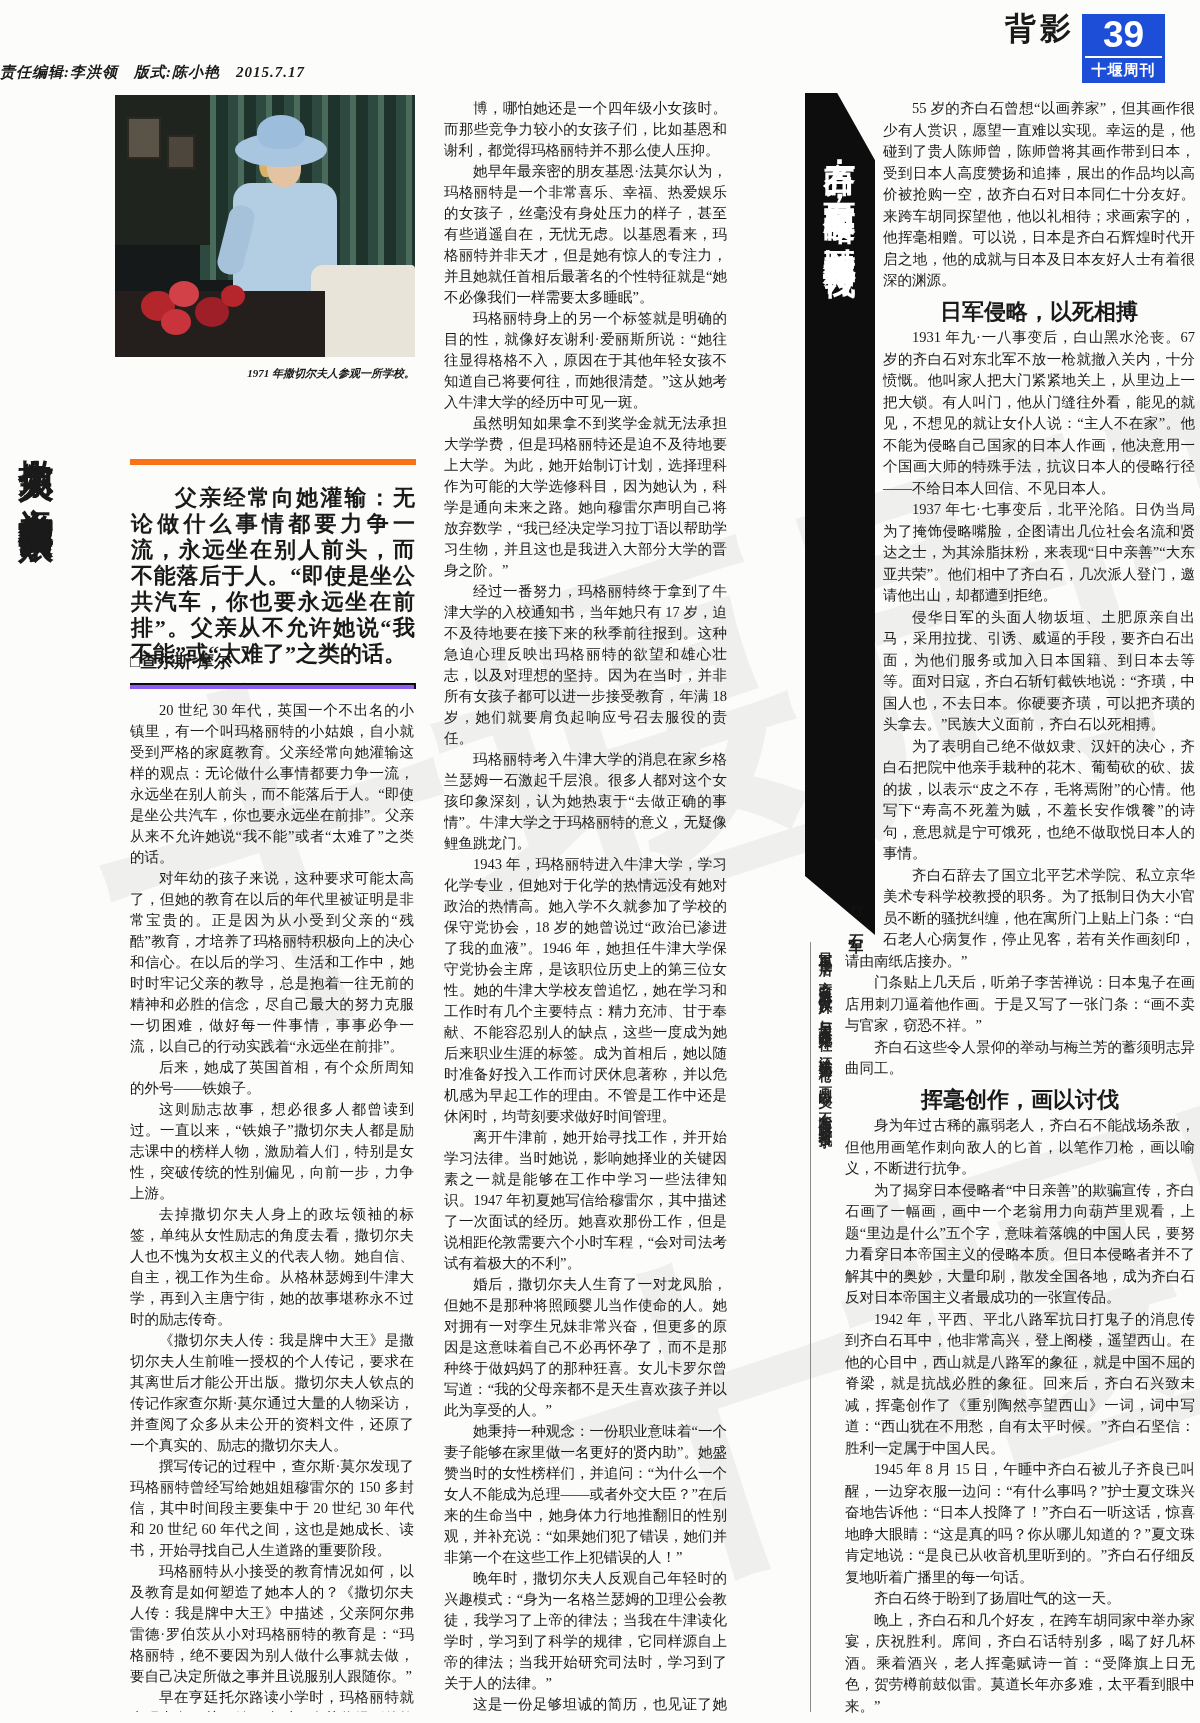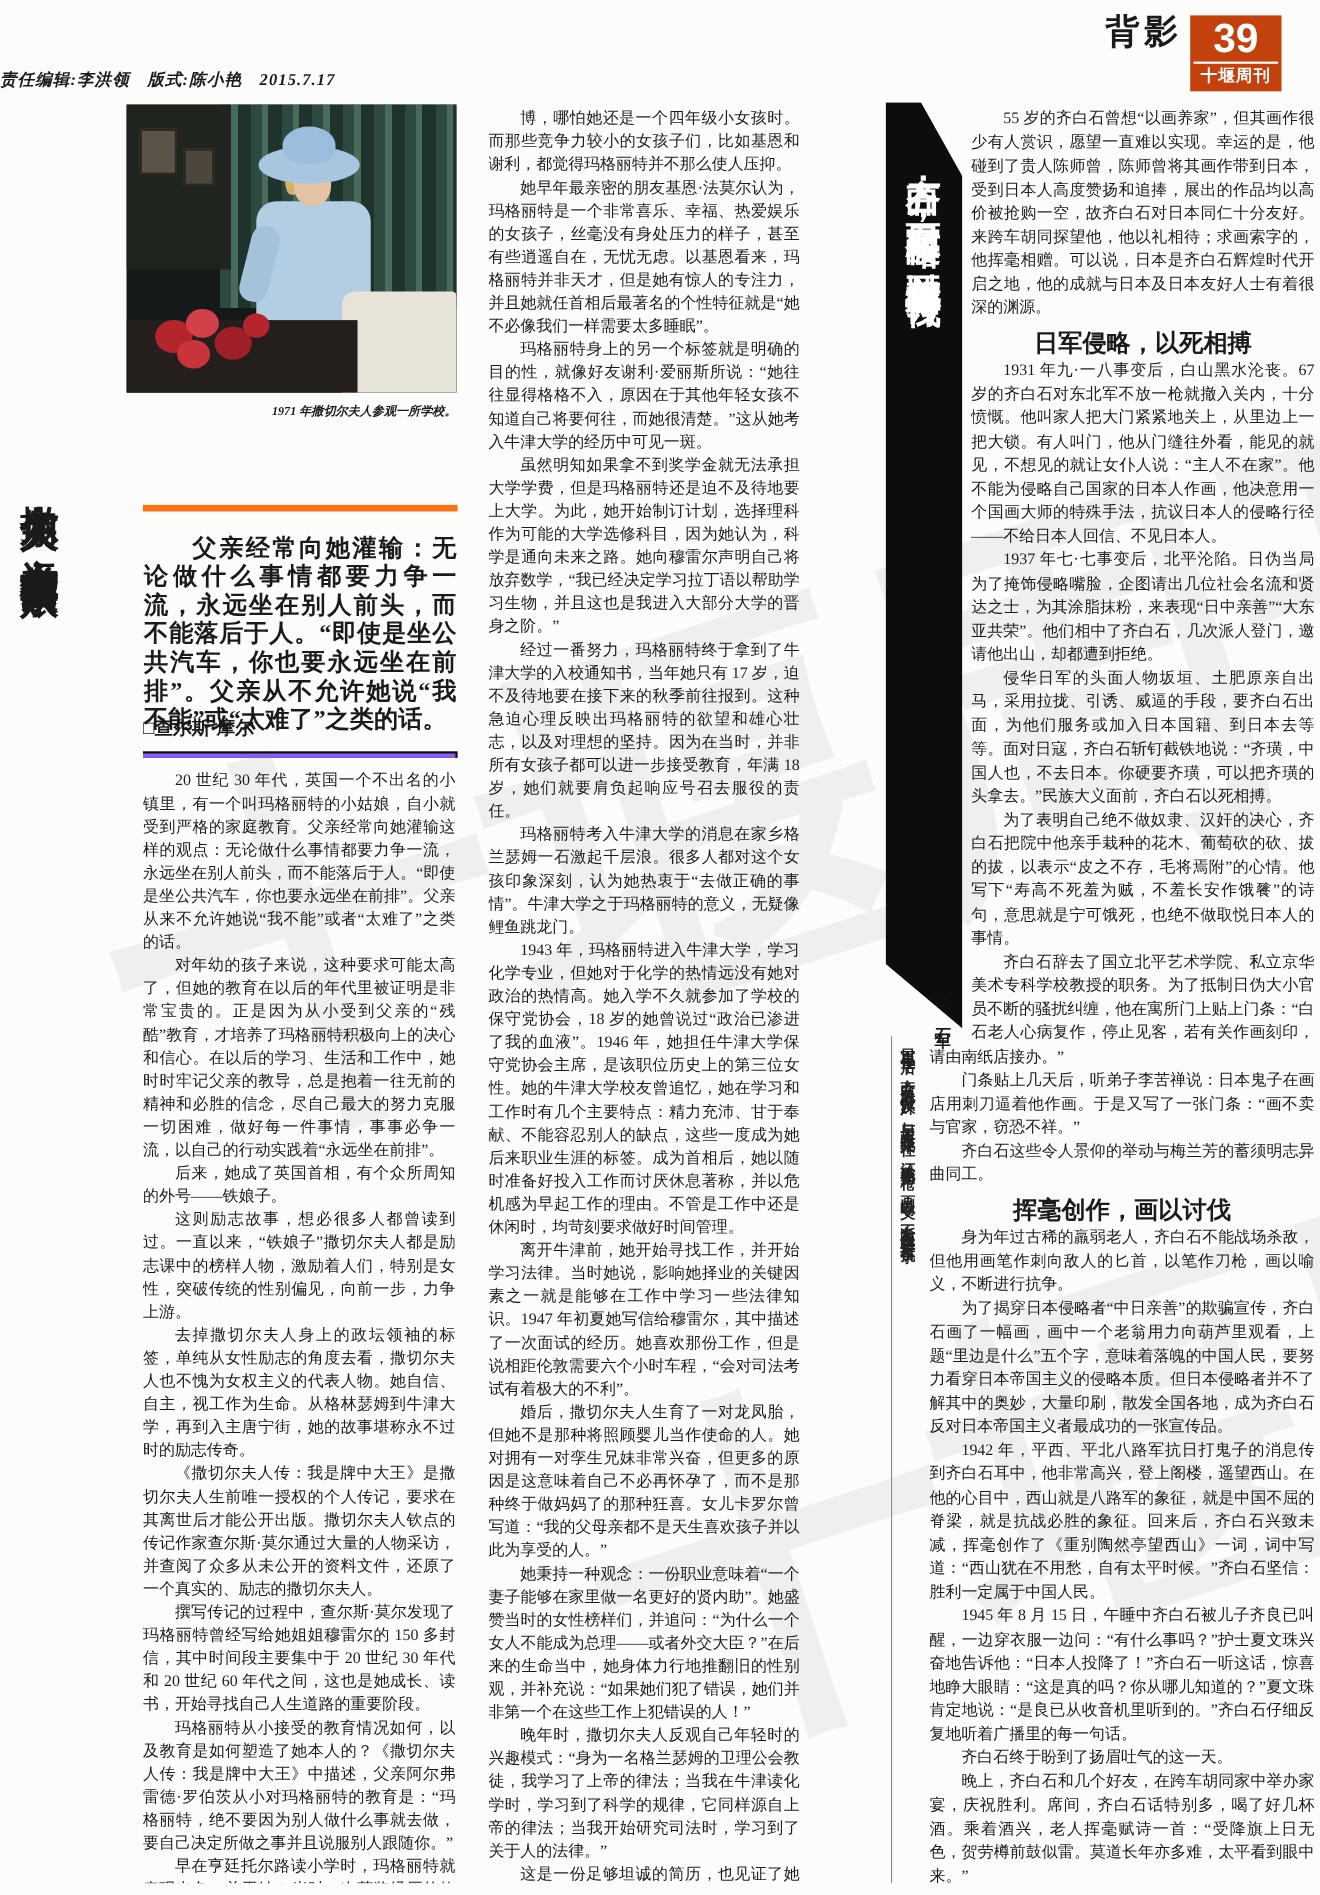--- a/index.html
+++ b/index.html
@@ -5,21 +5,21 @@
   html,body{margin:0;padding:0;background:#888;}
   .page{position:relative;width:1200px;height:1723px;background:#fcfcfa;margin:0 auto;
         font-family:"Liberation Serif","DejaVu Serif",serif;color:#1a1a1a;overflow:hidden;}
   .abs{position:absolute;}
   .wm{position:absolute;font-family:"Liberation Sans","DejaVu Sans",sans-serif;font-weight:bold;
       color:rgba(40,40,40,0.06);pointer-events:none;z-index:0;white-space:nowrap;}
   .z{z-index:2;}
 
   
   .section-label{left:1005px;top:8px;font-size:31px;font-weight:bold;letter-spacing:4px;}
-  .pagebox{left:1082px;top:14px;width:83px;height:69px;background:#c2410c;color:#fff;text-align:center;}
+  .pagebox{left:1082px;top:14px;width:83px;height:69px;background:#1d4ed8;color:#fff;text-align:center;}
   .pagebox .num{font-size:37px;font-weight:bold;line-height:42px;font-family:"Liberation Sans",sans-serif;}
   .pagebox .rule{height:2px;background:#fff;margin:0 3px;}
   .pagebox .pub{font-size:15px;font-weight:bold;line-height:24px;letter-spacing:1px;}
   .editor-line{left:0;top:63px;width:1062px;text-align:left;font-size:15px;font-weight:bold;
                font-style:italic;letter-spacing:1px;}
 
   
   .spine-title{left:12px;top:432px;height:1180px;writing-mode:vertical-rl;font-size:35px;
                font-weight:bold;letter-spacing:2px;line-height:46px;}
   .photo{left:115px;top:95px;width:300px;height:262px;background:#16191a;overflow:hidden;}

